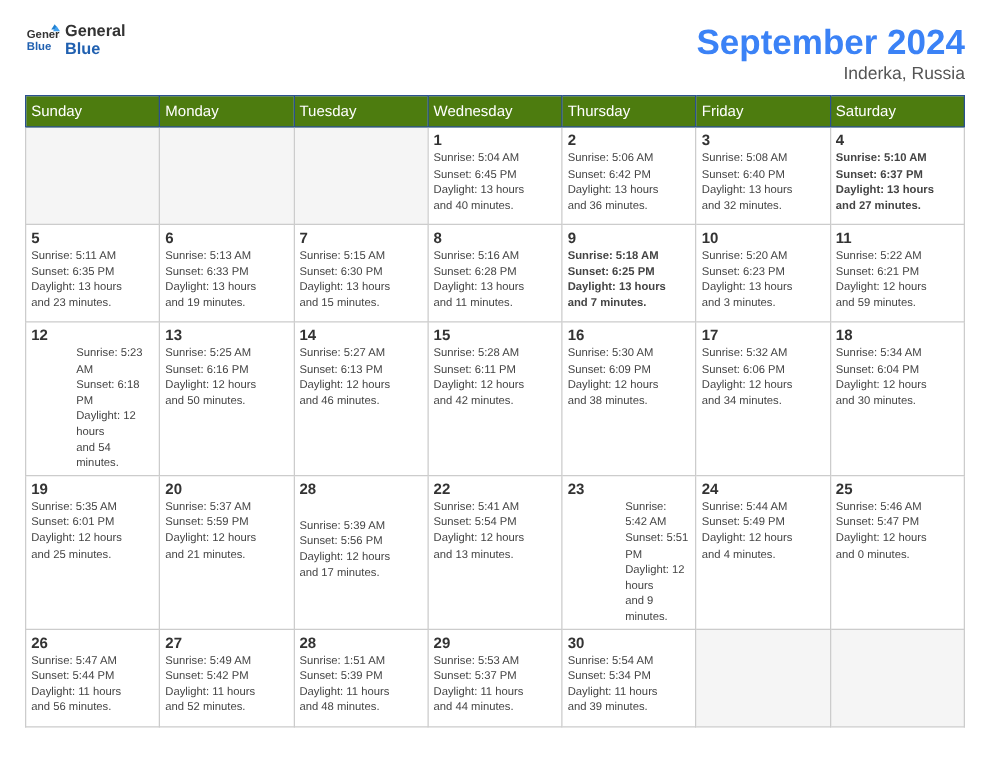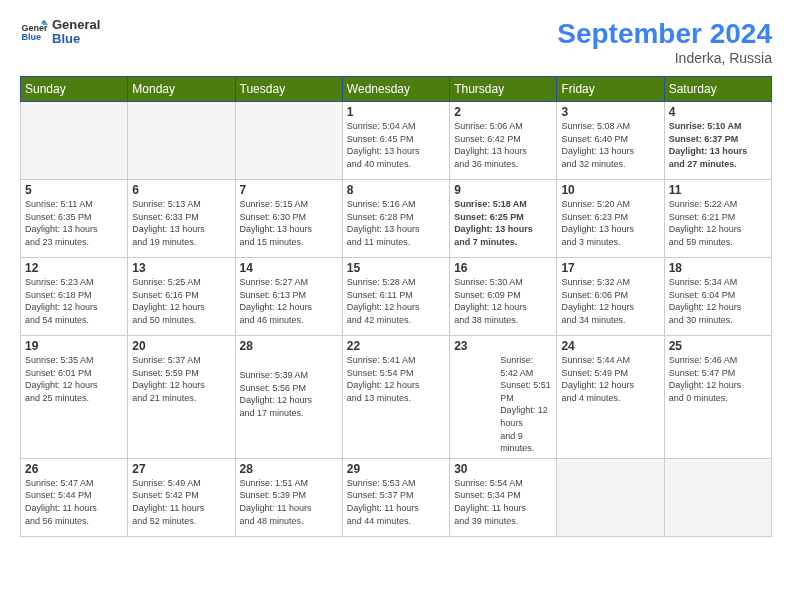--- a/index.html
+++ b/index.html
@@ -198,21 +198,21 @@
             <span class="day-num">11</span>
             <div class="day-info" style="white-space: pre-line;">Sunrise: 5:22 AM
 Sunset: 6:21 PM
 Daylight: 12 hours
 and 59 minutes.</div>
           </td>
         </tr>
         <tr>
           <td>
             <span class="day-num">12</span>
-            <div class="day-info" style="white-space: pre-line;">Sunrise: 5:23 AM
+            <div class="day-info" style="white-space: pre-line; margin-left: 36px;">Sunrise: 5:23 AM
 Sunset: 6:18 PM
 Daylight: 12 hours
 and 54 minutes.</div>
           </td>
           <td>
             <span class="day-num">13</span>
             <div class="day-info" style="white-space: pre-line;">Sunrise: 5:25 AM
 Sunset: 6:16 PM
 Daylight: 12 hours
 and 50 minutes.</div>

